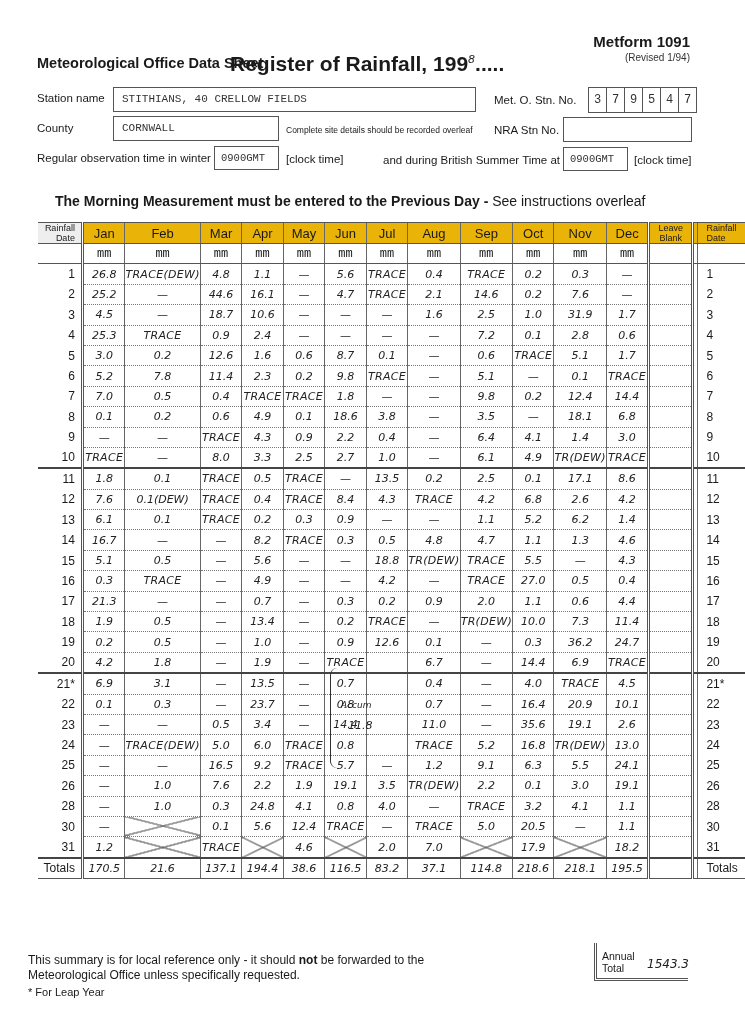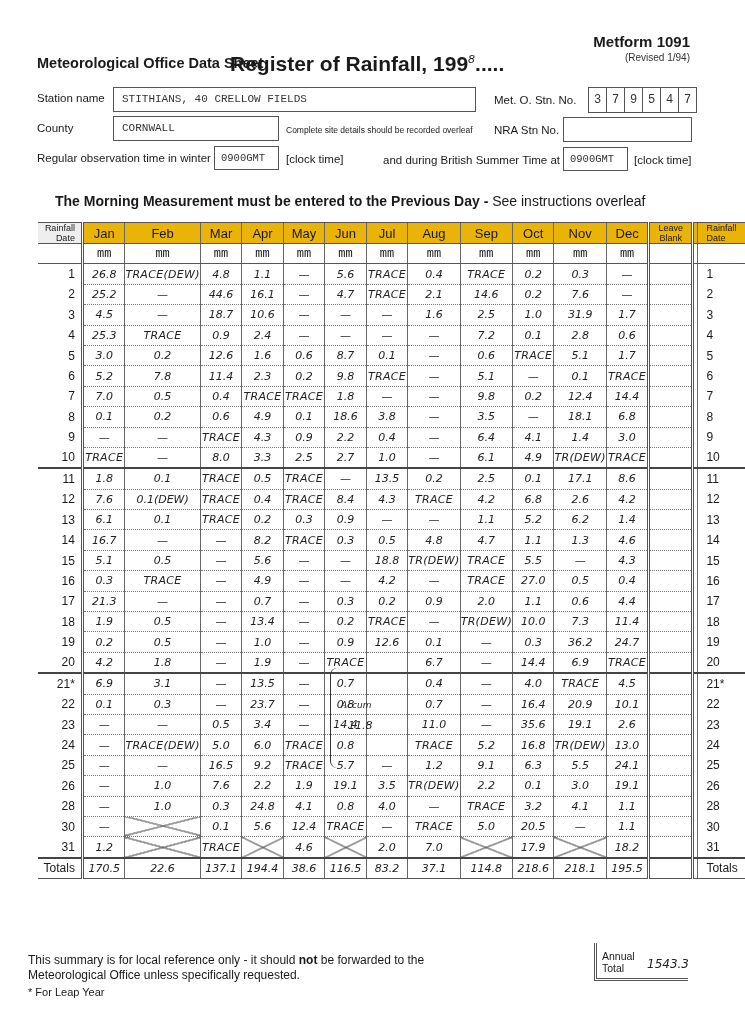--- a/index.html
+++ b/index.html
@@ -642,21 +642,21 @@
         <td class="mcol hw">17.9</td>
         <td class="mcol hw x"></td>
         <td class="mcol hw">18.2</td>
         <td class="lcol"></td>
         <td class="gap"></td>
         <td class="rcol">31</td>
       </tr>
       <tr class="tot">
         <td class="dcol">Totals</td>
         <td class="mcol hw">170.5</td>
-        <td class="mcol hw">22.6</td>
+        <td class="mcol hw">21.6</td>
         <td class="mcol hw">137.1</td>
         <td class="mcol hw">194.4</td>
         <td class="mcol hw">38.6</td>
         <td class="mcol hw">116.5</td>
         <td class="mcol hw">83.2</td>
         <td class="mcol hw">37.1</td>
         <td class="mcol hw">114.8</td>
         <td class="mcol hw">218.6</td>
         <td class="mcol hw">218.1</td>
         <td class="mcol hw">195.5</td>

